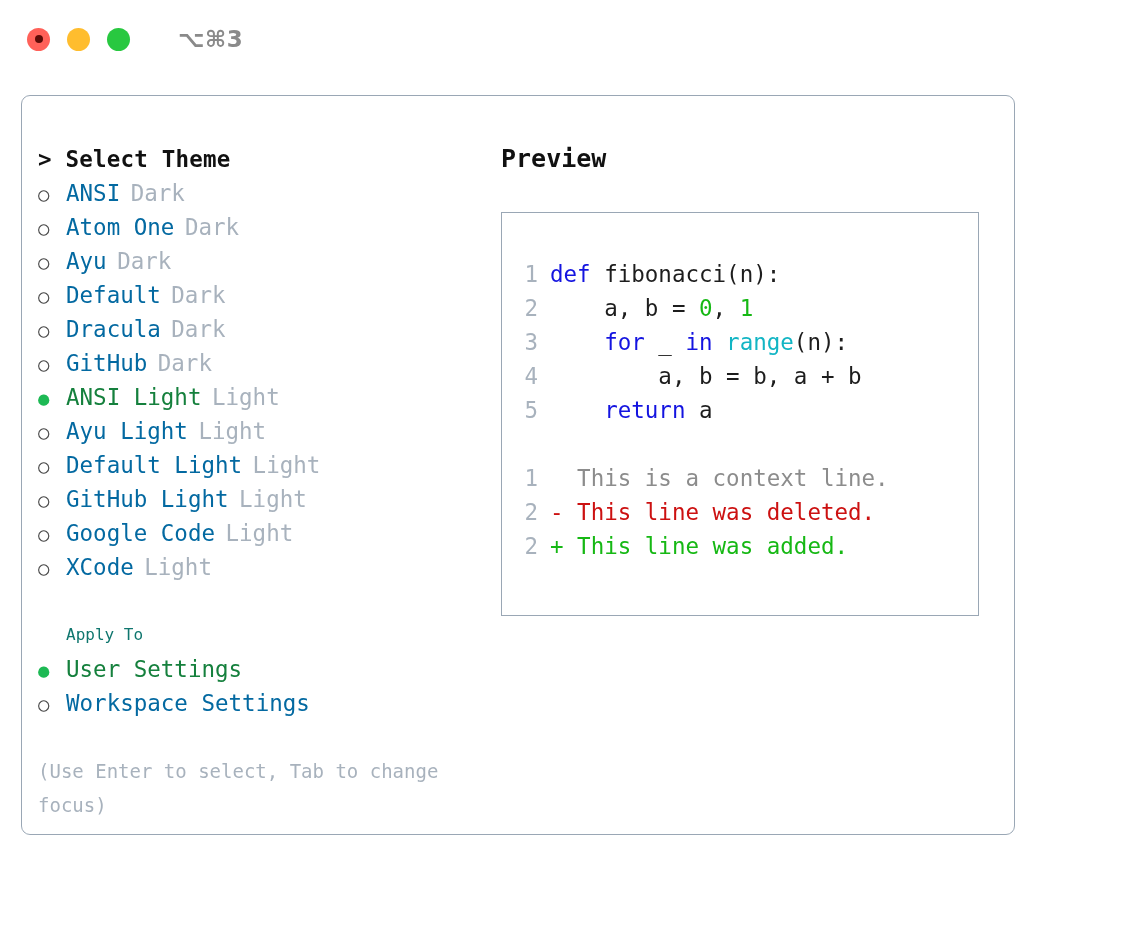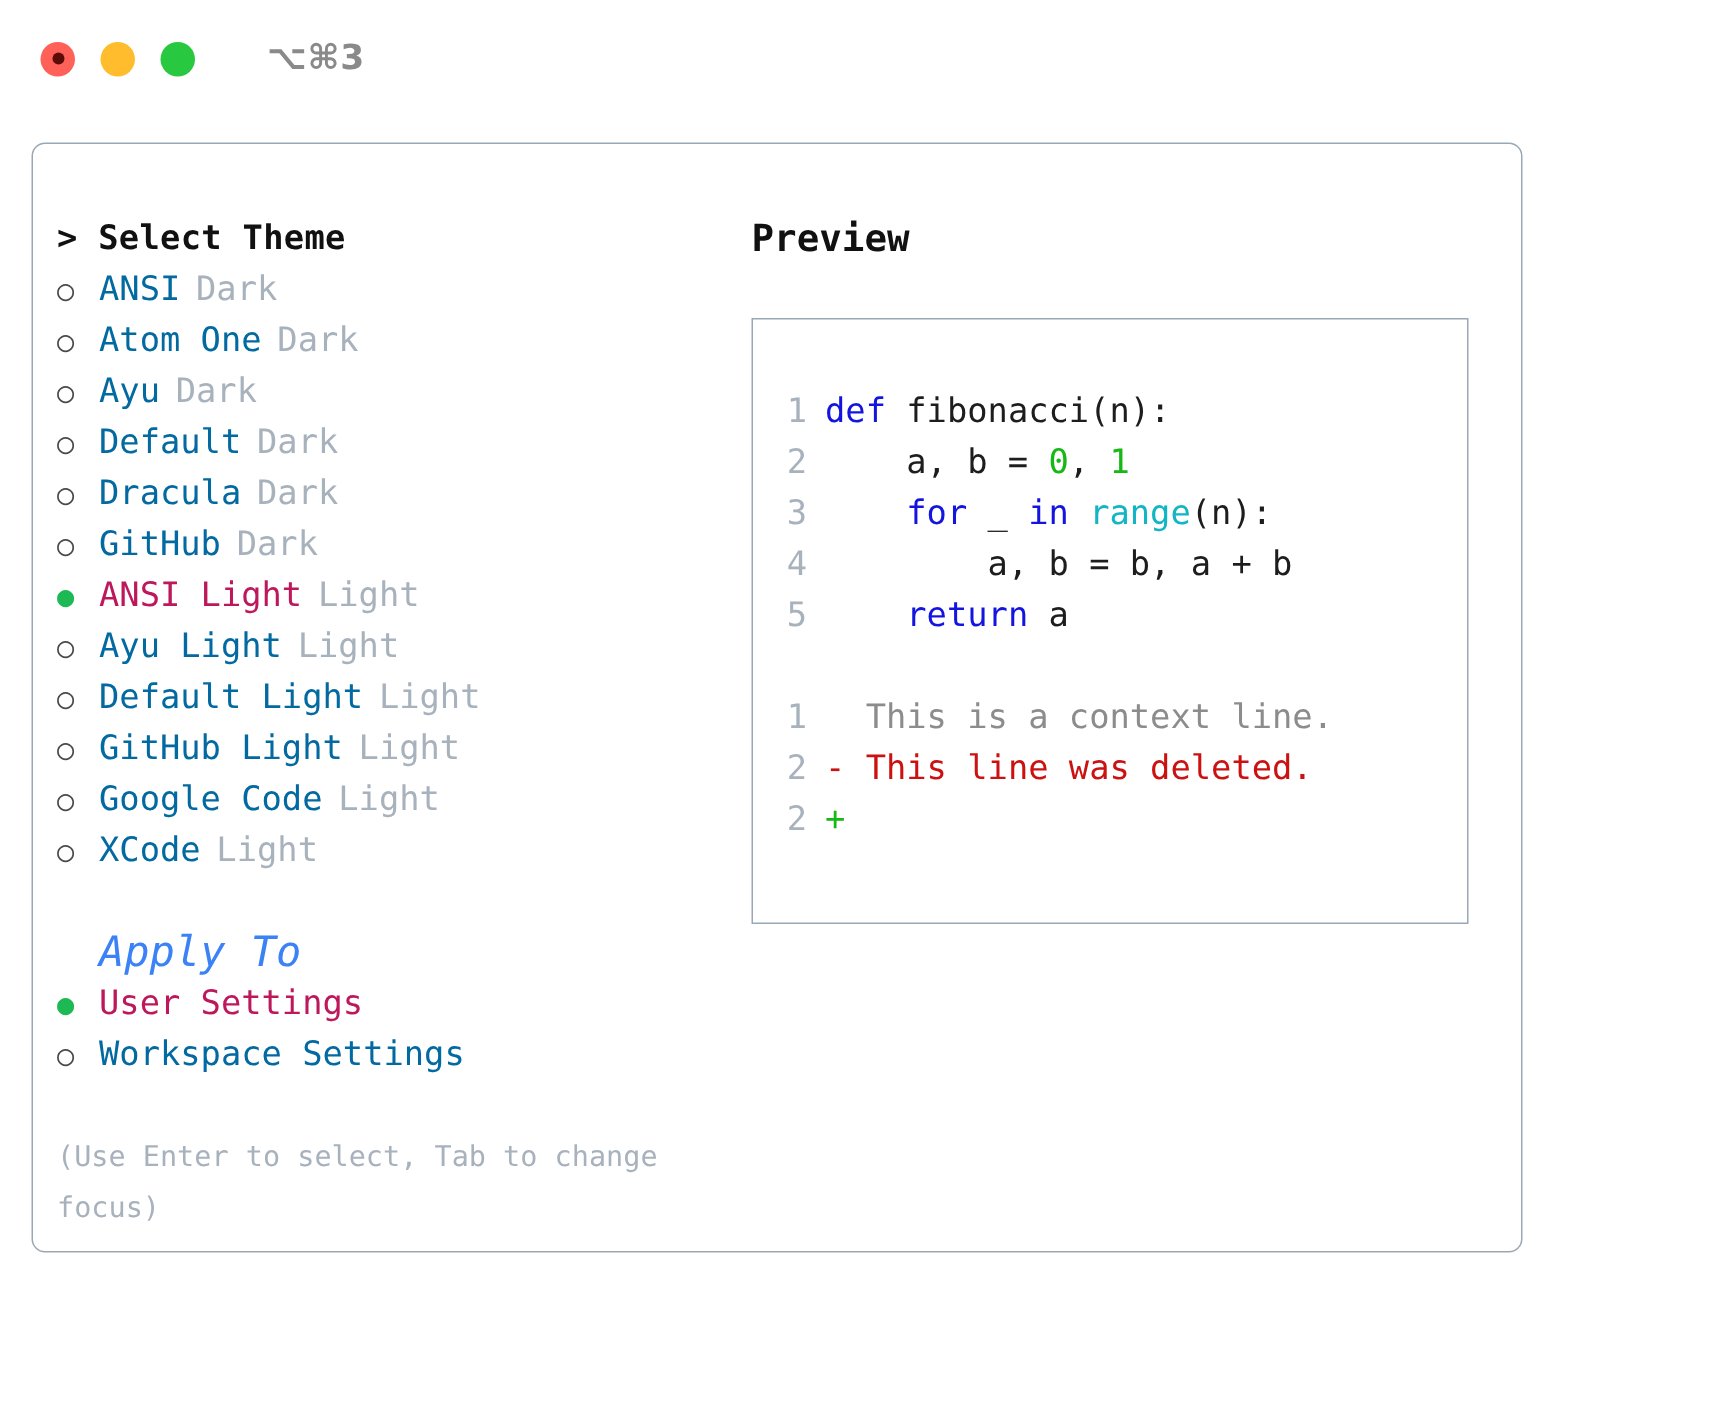--- a/index.html
+++ b/index.html
@@ -97,32 +97,31 @@
   }
   .bullet {
     width: 28px;
     flex: 0 0 28px;
     font-size: 19px;
     line-height: 34px;
     color: #4a4a4a;
   }
   .bullet.selected { color: #1db954; }
   .opt-name { color: #0369a1; }
-  .opt-name.selected { color: #be185d; }
+  .opt-name.selected { color: #15803d; }
   .opt-kind { color: #a8b2bd; padding-left: 10.5px; }
   .opt-kind.selected { color: #a8b2bd; }
 
   .subsection-label {
-    font-size: 28px;
-    color: #3b82f6;
+    font-size: 16px;
+    color: #0f766e;
     line-height: 34px;
     height: 34px;
     padding-left: 28px;
     white-space: pre;
-    font-style: italic;
   }
   .spacer-row { height: 34px; }
 
   .hint-text {
     margin-top: 34px;
     font-size: 19px;
     line-height: 34px;
     color: #a8b2bd;
     max-width: 420px;
   }
@@ -221,20 +220,20 @@
               <div class="code-line"><span class="ln">1</span><span class="code-text"><span class="tok-kw">def </span><span class="tok-plain">fibonacci(n):</span></span></div>
               <div class="code-line"><span class="ln">2</span><span class="code-text"><span class="tok-plain">    a, b = </span><span class="tok-num">0</span><span class="tok-plain">, </span><span class="tok-num">1</span></span></div>
               <div class="code-line"><span class="ln">3</span><span class="code-text"><span class="tok-plain">    </span><span class="tok-kw">for</span><span class="tok-plain"> _ </span><span class="tok-kw">in</span><span class="tok-plain"> </span><span class="tok-fn">range</span><span class="tok-plain">(n):</span></span></div>
               <div class="code-line"><span class="ln">4</span><span class="code-text"><span class="tok-plain">        a, b = b, a + b</span></span></div>
               <div class="code-line"><span class="ln">5</span><span class="code-text"><span class="tok-plain">    </span><span class="tok-kw">return</span><span class="tok-plain"> a</span></span></div>
             </div>
           <div class="code-gap"></div>
           <div id="diff-block">
               <div class="code-line"><span class="ln">1</span><span class="tok-ctx" style="white-space: pre;">  </span><span class="tok-ctx">This is a context line.</span></div>
               <div class="code-line"><span class="ln">2</span><span class="tok-del" style="white-space: pre;">- </span><span class="tok-del">This line was deleted.</span></div>
-              <div class="code-line"><span class="ln">2</span><span class="tok-add" style="white-space: pre;">+ </span></div>
+              <div class="code-line"><span class="ln">2</span><span class="tok-add" style="white-space: pre;">+ </span><span class="tok-add">This line was added.</span></div>
             </div>
         </div>
       </div>
 
     </div>
   </div>
 </div>
 
 </body></html>

